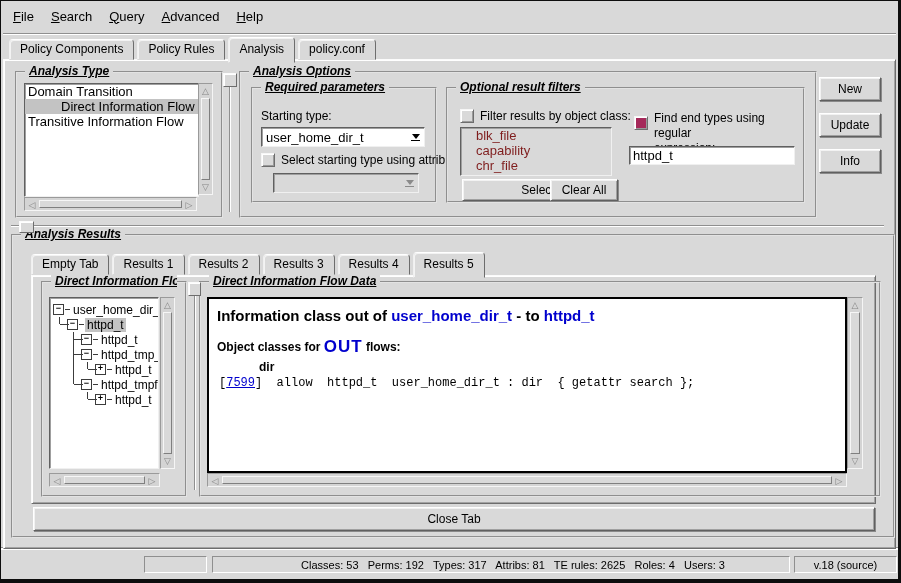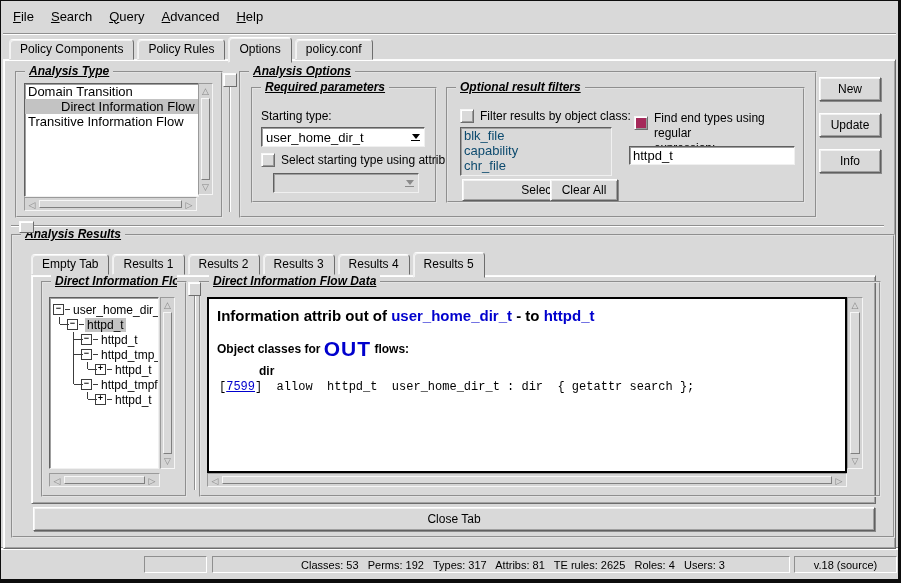--- a/index.html
+++ b/index.html
@@ -30,21 +30,21 @@
   .btn{display:flex;align-items:center;justify-content:center;font-size:12px;background:#d9d9d9;
     border:1px solid;border-color:#ffffff #606060 #606060 #ffffff;
     box-shadow:inset 1px 1px 0 #f2f2f2, inset -1px -1px 0 #a0a0a0, 1px 1px 0 #8a8a8a;
     white-space:nowrap;cursor:default;}
   
   .listbox{background:#fff;border:1px solid;border-color:#606060 #f0f0f0 #f0f0f0 #606060;
     box-shadow:inset 1px 1px 0 #9f9f9f;overflow:hidden;}
   .list-item{font-size:13px;height:15px;line-height:15px;padding-left:3px;white-space:nowrap;}
   .list-item.selected{background:#c3c3c3;padding-left:36px;}
   .listbox.disabled{background:#d9d9d9;}
-  .dim-item{font-size:13px;height:15px;line-height:15px;padding-left:3px;color:#0c4a6e;white-space:nowrap;}
+  .dim-item{font-size:13px;height:15px;line-height:15px;padding-left:3px;color:#7f1d1d;white-space:nowrap;margin-left:12px;}
   
   .sb{position:absolute;background:#d4d4d4;border:1px solid;border-color:#9a9a9a #f5f5f5 #f5f5f5 #9a9a9a;
     display:flex;padding:1px;box-sizing:border-box;}
   .sb.v{flex-direction:column;}
   .sb .arr{flex:none;width:12px;height:12px;display:flex;align-items:center;justify-content:center;
     color:#868686;font-size:9px;line-height:1;}
   .sb.v .arr{width:auto;}
   .arr.up::before{content:"△";}
   .arr.down::before{content:"▽";}
   .arr.left::before{content:"◁";}
@@ -80,21 +80,21 @@
   .exp{flex:none;width:9px;height:9px;border:1px solid #3c3c3c;background:#fff;
     font:bold 9px "Liberation Mono",monospace;line-height:8px;text-align:center;}
   .tdash{flex:none;width:5px;height:0;border-top:1px solid #3c3c3c;margin:0 1px;}
   .tlabel{padding:0 2px;}
   .tlabel.selected{background:#c3c3c3;}
   
   #dp-text{position:absolute;background:#fff;border:2px solid #000;overflow:hidden;}
   .dp-h1{font-weight:bold;font-size:15px;margin:8px 0 0 8px;}
   .blue{color:#0000cd;}
   .dp-h2{font-weight:bold;font-size:12px;margin:13px 0 0 8px;display:flex;align-items:center;}
-  .dp-out{font-weight:bold;font-size:21px;color:#0000cd;letter-spacing:1px;text-align:center;}
+  .dp-out{font-weight:bold;font-size:17px;color:#0000cd;letter-spacing:1px;text-align:center;}
   .dp-dir{font-weight:bold;font-size:12px;margin:3px 0 0 50px;}
   .dp-rule{font-family:"Liberation Mono","DejaVu Sans Mono",monospace;font-size:12px;margin:2px 0 0 10px;white-space:pre;}
   .rule-link{color:#0000cd;text-decoration:underline;cursor:pointer;}
   .pre{white-space:pre;}
   .lbl{position:absolute;font-size:12px;white-space:nowrap;}
   
   .status-box{position:absolute;top:6px;height:17px;box-sizing:border-box;background:#d9d9d9;
     border:1px solid;border-color:#8f8f8f #ffffff #ffffff #8f8f8f;display:flex;align-items:center;
     justify-content:center;font-size:11px;white-space:pre;}
   .sash-handle{position:absolute;background:#d9d9d9;border:1px solid;border-color:#fbfbfb #6d6d6d #6d6d6d #fbfbfb;
@@ -110,21 +110,21 @@
       <span class="menu-item"><u>S</u>earch</span>
       <span class="menu-item"><u>Q</u>uery</span>
       <span class="menu-item"><u>A</u>dvanced</span>
       <span class="menu-item"><u>H</u>elp</span>
     </div>
   <div class="abs groove-h" style="left:2px;right:2px;top:32px;"></div>
 
   <div class="tabbar" style="left:8px;top:35px;height:24px;z-index:5;">
       <div class="tab">Policy Components</div>
       <div class="tab">Policy Rules</div>
-      <div class="tab active">Options</div>
+      <div class="tab active">Analysis</div>
       <div class="tab">policy.conf</div>
     </div>
 
   <div class="abs bevel-out" style="left:2px;top:58px;right:2px;height:488px;z-index:1;"></div>
 
   <div class="lframe" style="left:14px;top:70px;width:204px;height:143px;z-index:2;">
     <span class="lf-title">Analysis Type</span>
     <div class="listbox abs" style="left:7px;top:10px;width:173px;height:112px;">
         <div class="list-item">Domain Transition</div>
         <div class="list-item selected">Direct Information Flow</div>
@@ -276,21 +276,21 @@
         <span class="arr right"></span>
       </div>
     </div>
 
     <div class="abs groove-v" style="left:181px;top:58px;height:196px;z-index:2;"></div>
     <div class="sash-handle" style="left:175px;top:46px;width:11px;height:12px;z-index:3;"></div>
 
     <div class="lframe" style="left:186px;top:45px;width:678px;height:212px;z-index:2;">
       <span class="lf-title">Direct Information Flow Data</span>
       <div id="dp-text" style="left:6px;top:14px;width:636px;height:172px;">
-        <div class="dp-h1"><span class="pre">Information attrib out of </span><span class="blue pre">user_home_dir_t</span><span class="pre"> - to </span><span class="blue pre">httpd_t</span></div>
+        <div class="dp-h1"><span class="pre">Information class out of </span><span class="blue pre">user_home_dir_t</span><span class="pre"> - to </span><span class="blue pre">httpd_t</span></div>
         <div class="dp-h2">
             <span class="pre">Object classes for </span>
             <span class="dp-out pre">OUT</span>
             <span class="pre"> flows:</span>
           </div>
         <div class="dp-dir">dir</div>
         <div class="dp-rule"><span>[</span><span class="rule-link">7599</span><span>]</span><span>  allow  httpd_t  user_home_dir_t : dir  { getattr search };</span></div>
       </div>
       <div class="sb v" style="left:646px;top:14px;width:16px;height:172px;">
         <span class="arr up"></span>

